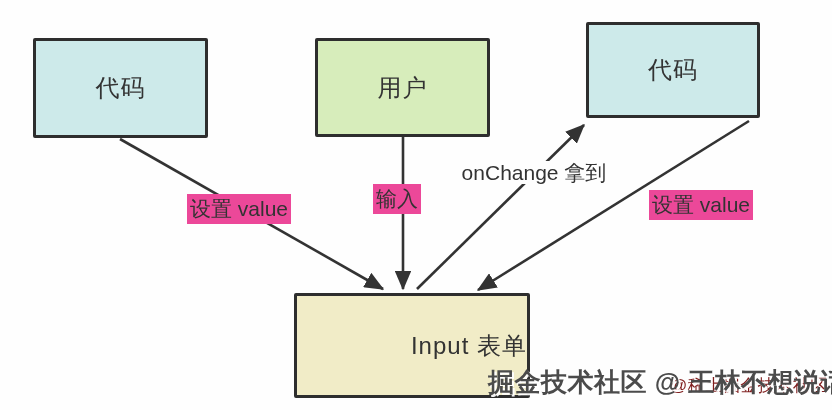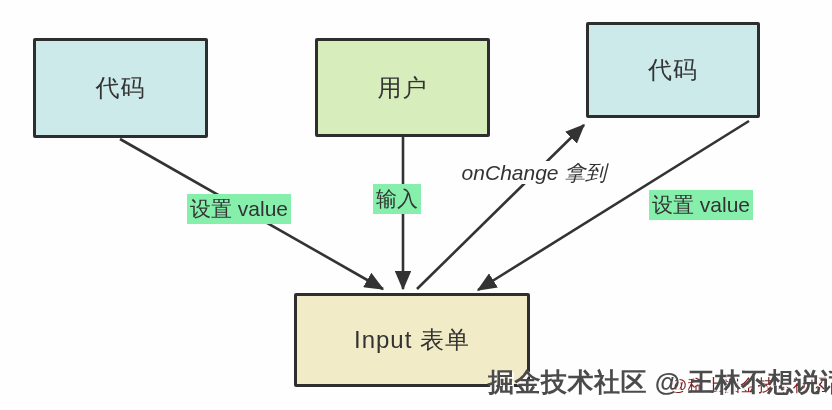--- a/index.html
+++ b/index.html
@@ -26,44 +26,43 @@
     align-items: center;
     justify-content: center;
     font-size: 24px;
     color: #333333;
     letter-spacing: 1px;
     z-index: 2;
   }
   .node-code-left  { left: 33px;  top: 38px;  width: 175px; height: 100px; }
   .node-user       { left: 315px; top: 38px;  width: 175px; height: 99px;  }
   .node-code-right { left: 586px; top: 22px;  width: 174px; height: 96px;  }
-  .node-input-form { left: 294px; top: 293px; width: 236px; height: 94px;  }
+  .node-input-form { left: 294px; top: 293px; width: 236px; height: 105px; justify-content: flex-end;  }
   .edge-label {
     position: absolute;
     font-size: 21px;
     color: #333333;
-    background: #86efac;
+    background: #ec4899;
     padding: 1px 3px;
     white-space: nowrap;
     z-index: 3;
   }
   .edge-label-1 { left: 187px; top: 194px; }
   .edge-label-2 { left: 373px; top: 184px; }
   .edge-label-3 {
     left: 441px; top: 157px;
     width: 180px;
     text-align: center;
     line-height: 1.45;
     white-space: normal;
     background: transparent;
   }
   .edge-label-3 span {
     background: #fefefe;
     padding: 0 2px;
-    font-style: italic;
   }
   .edge-label-4 { left: 649px; top: 190px; }
   .watermark-primary {
     position: absolute;
     left: 488px; top: 365px;
     font-size: 26px;
     font-weight: bold;
     color: #4b4b4b;
     white-space: nowrap;
     text-shadow: 2px 2px 0 rgba(255,255,255,0.95);

